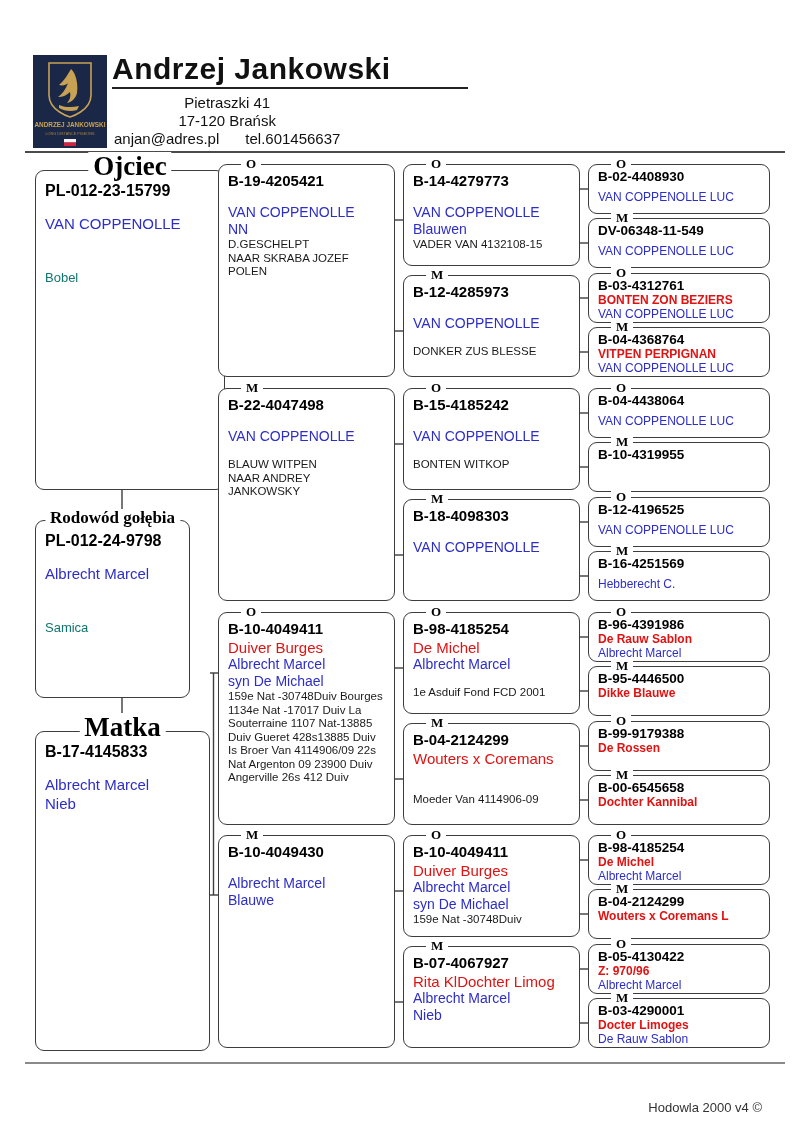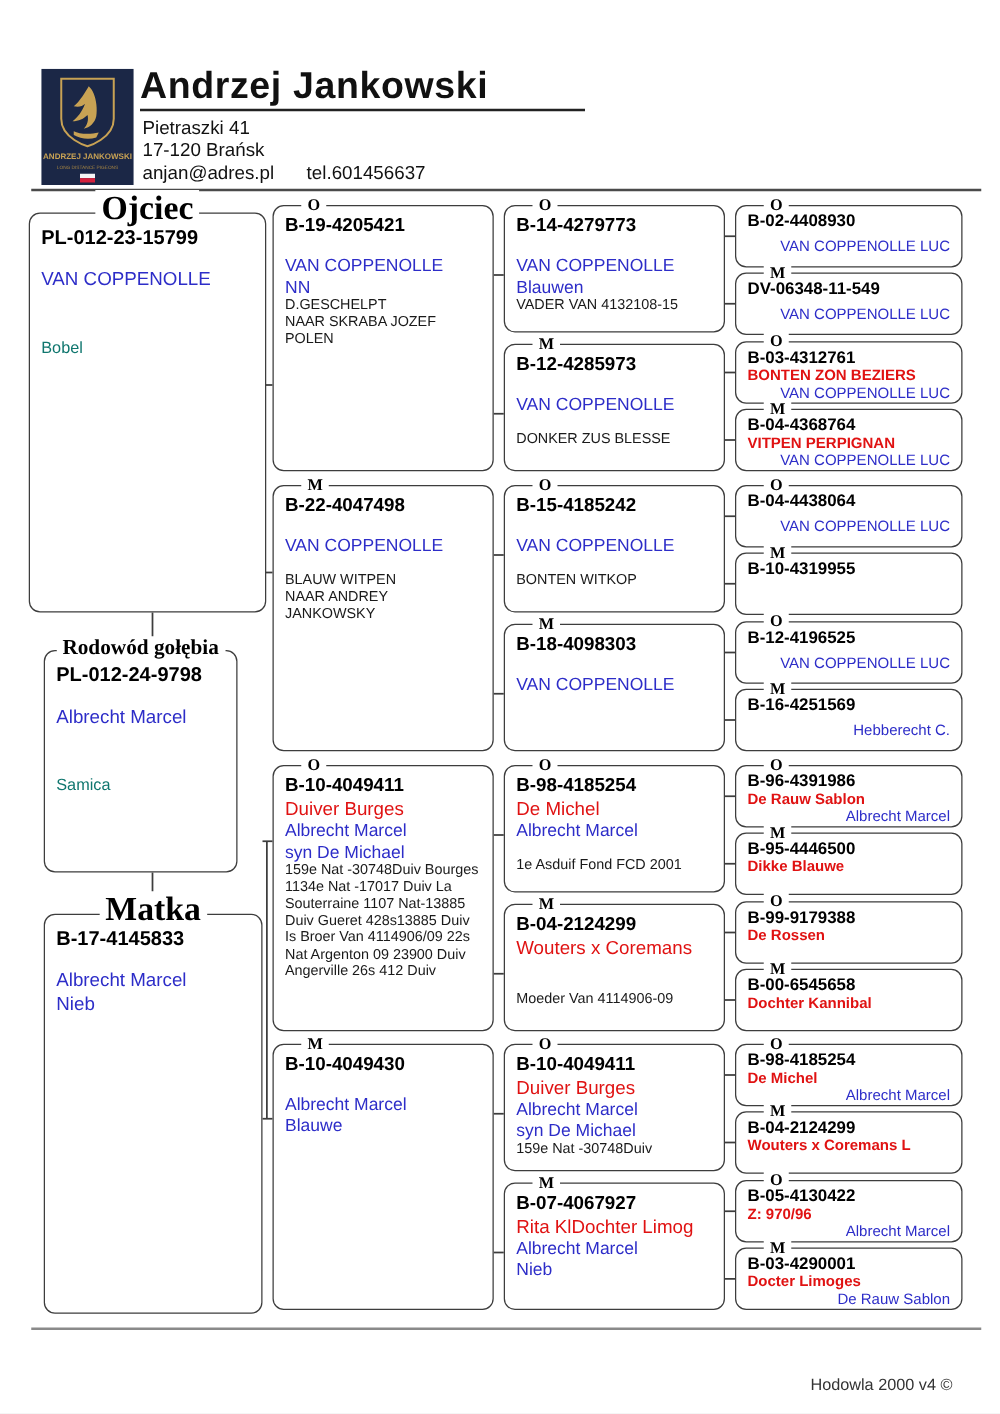--- a/index.html
+++ b/index.html
@@ -8,21 +8,21 @@
     font-family:"Liberation Sans","DejaVu Sans",sans-serif; overflow:hidden;
     margin:0 auto;
   }
   
   .logo { position:absolute; left:33px; top:55px; width:74px; height:93px; }
   .owner-name {
     position:absolute; left:112px; top:52px;
     font-size:30px; font-weight:bold; color:#111; letter-spacing:.5px;
     border-bottom:2px solid #222; padding-bottom:1px; min-width:356px;
   }
-  .owner-address { position:absolute; left:114px; top:94px; font-size:15px; color:#111; line-height:18px; }
+  .owner-address { position:absolute; left:114px; top:94px; font-size:15px; color:#111; line-height:18px;text-align:center; }
   .owner-contact span + span { margin-left:26px; }
   
   .rule-top { position:absolute; left:25px; top:151px; width:760px; height:2px; background:#4a4a4a; }
   .rule-bottom { position:absolute; left:25px; top:1062px; width:760px; height:2px; background:#8a8a8a; }
   .credit { position:absolute; right:38px; top:1068px; font-size:13px; color:#333;margin-top:32px; }
   
   .pbox {
     position:absolute; box-sizing:border-box; background:#fff;
     border:1.4px solid #3d3d3d; border-radius:9px; padding:7px 9px 3px 9px;
   }
@@ -37,21 +37,21 @@
   .g1 .ring { font-size:16px; padding-top:4px; }
   .g4 .ring { font-size:13.5px; line-height:15px; }
   .g4.pbox { padding-top:4px; }
   .line { color:#1a1a1a; }
   .line.blue  { color:var(--blue); font-size:14px; line-height:17px; }
   .g1 .line.blue { font-size:15px; line-height:19px; }
   .line.red   { color:var(--red); font-weight:normal; font-size:15px; line-height:17px; }
   .line.note  { color:#1a1a1a; font-size:11.5px; line-height:13.5px; }
   .line.black { color:#0f766e; font-size:13px; line-height:16px;margin-top:24px; }
   .line.gap   { height:13px; }
-  .line.blue4 { color:var(--blue); font-size:12px; line-height:13.5px;text-align:right; }
+  .line.blue4 { color:var(--blue); font-size:12px; line-height:13.5px; }
   .line.red4  { color:var(--red); font-weight:bold; font-size:12px; line-height:13.5px; }
   .line.gap4  { height:6px; }
   .connectors { position:absolute; left:0; top:0; pointer-events:none; }
 </style>
 </head>
 <body>
 
 <div class="page">
 
   <div class="logo">
@@ -108,21 +108,21 @@
       <line x1="580" y1="691" x2="588" y2="691"></line>
       <line x1="580" y1="746" x2="588" y2="746"></line>
       <line x1="580" y1="800" x2="588" y2="800"></line>
       <line x1="580" y1="860" x2="588" y2="860"></line>
       <line x1="580" y1="914" x2="588" y2="914"></line>
       <line x1="580" y1="969" x2="588" y2="969"></line>
       <line x1="580" y1="1023" x2="588" y2="1023"></line>
     </g>
   </svg>
 
-  <div class="pbox g1" style="left:23px;top:170px;width:190px;height:320px">
+  <div class="pbox g1" style="left:35px;top:170px;width:190px;height:320px">
     <span class="marker">Ojciec</span>
     <div class="ring">PL-012-23-15799</div>
       <div class="body">
         <div class="line gap"></div>
         <div class="line blue">VAN COPPENOLLE</div>
         <div class="line gap"></div>
         <div class="line black">Bobel</div>
       </div>
   </div>
   <div class="pbox g1 small" style="left:35px;top:520px;width:155px;height:178px">

